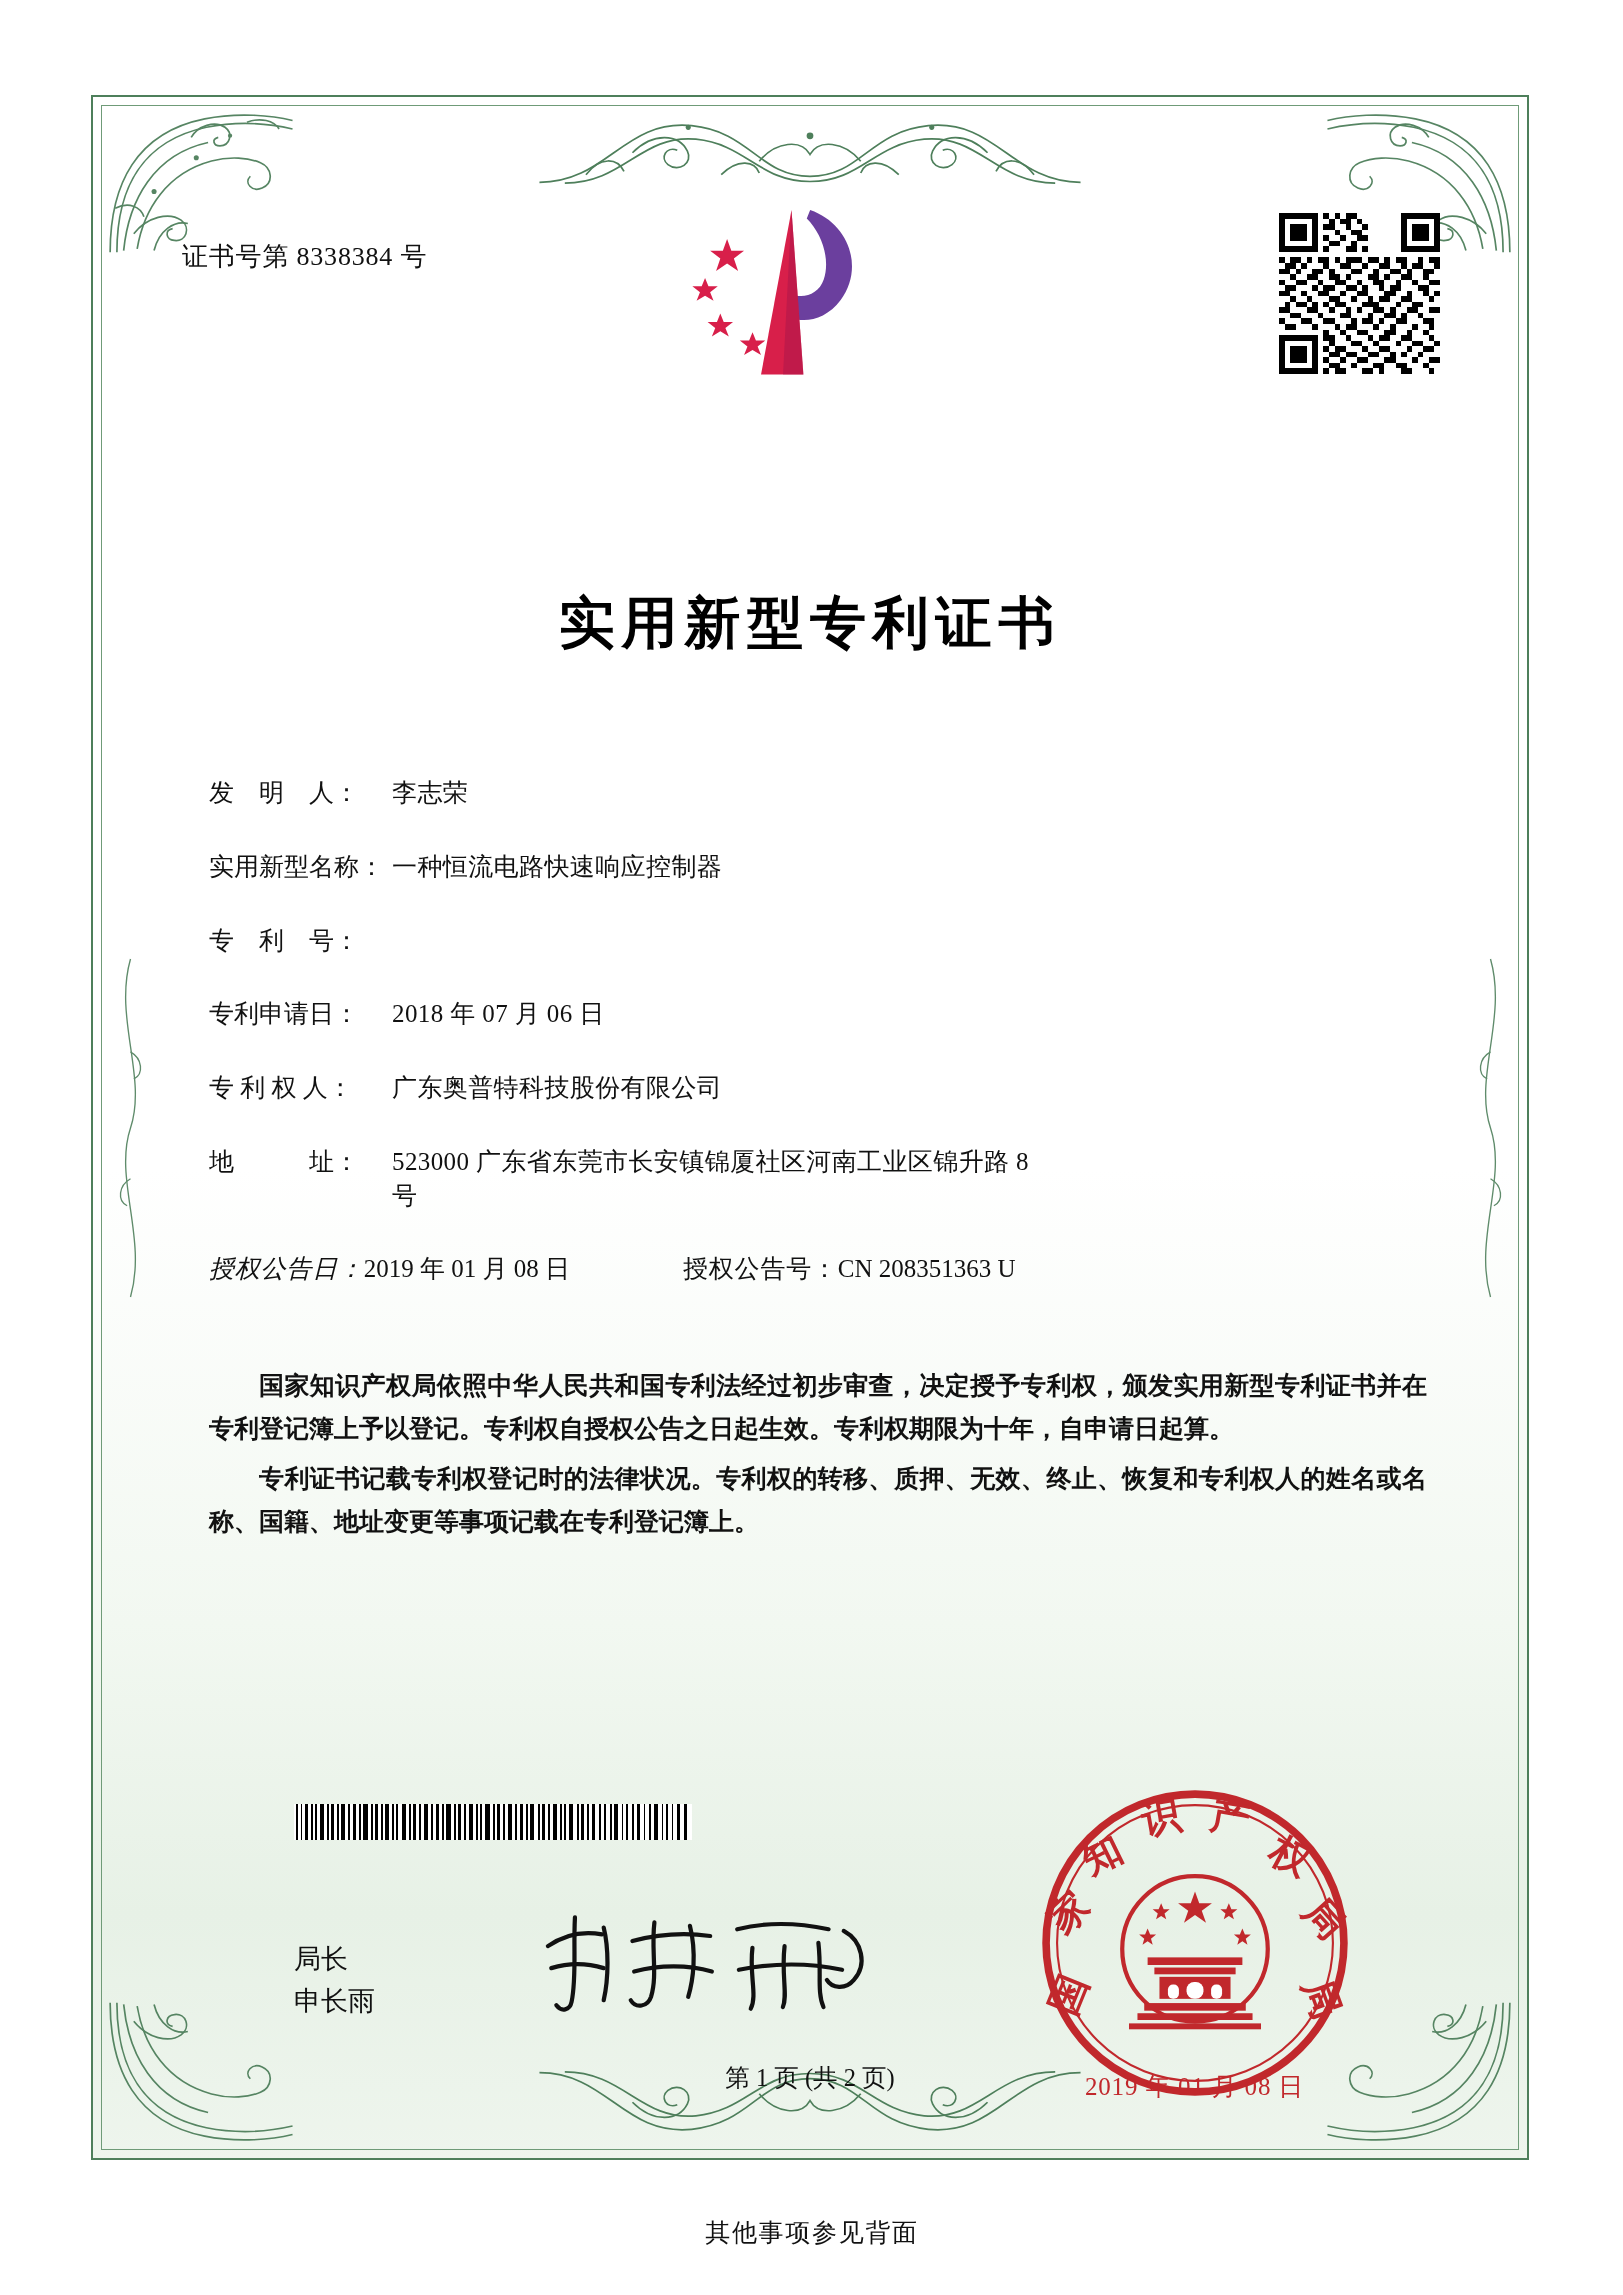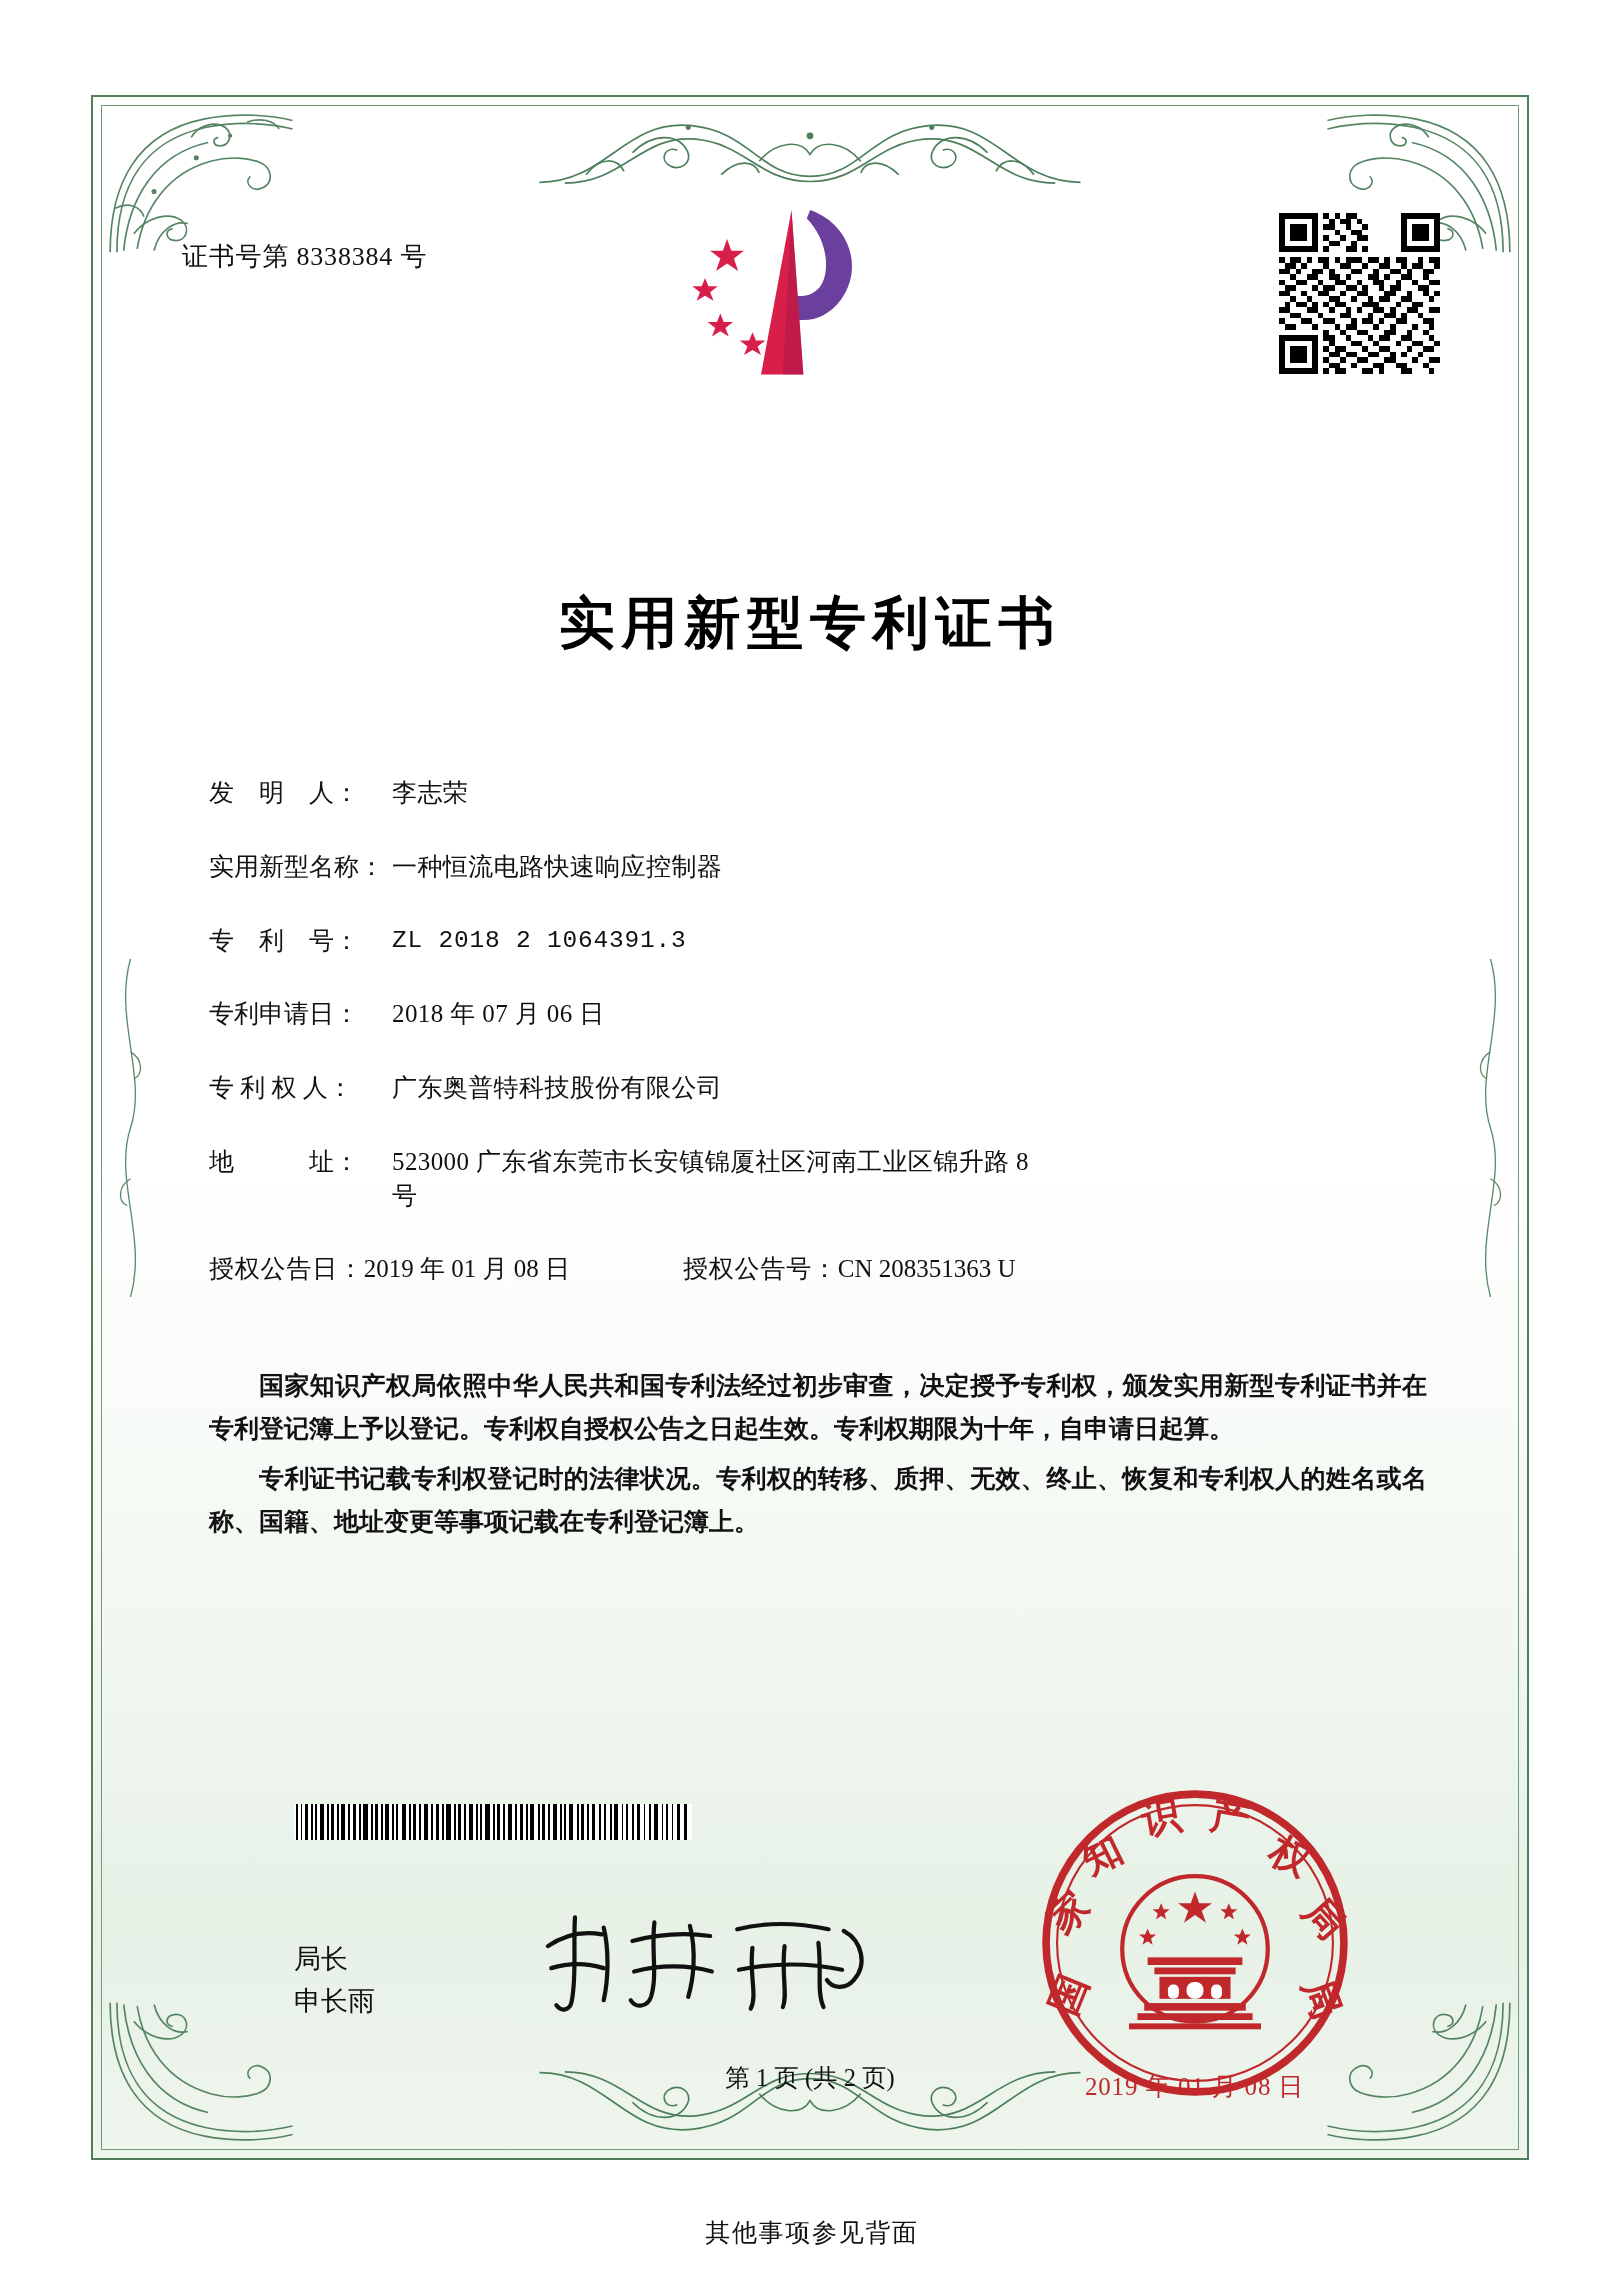--- a/index.html
+++ b/index.html
@@ -168,21 +168,21 @@
   }
 
   .pub-row {
     display: flex;
     align-items: flex-start;
     margin-bottom: 22px;
     font-size: 25px;
     color: #111;
   }
   .pub-left { width: 474px; flex: 0 0 474px; }
-  .pub-left .lbl { letter-spacing: 0.8px; }
+  .pub-left .lbl { letter-spacing: 0.8px; font-style: italic; }
   .pub-right .lbl { letter-spacing: 0.8px; }
 
   .paragraphs {
     position: absolute;
     left: 118px;
     top: 1269px;
     width: 1218px;
     font-size: 25px;
     line-height: 1.72;
     color: #111;
@@ -605,21 +605,20 @@
         <div class="field-value">李志荣</div>
       </div>
 
       <div class="field-row">
         <div class="field-label">实用新型名称：</div>
         <div class="field-value">一种恒流电路快速响应控制器</div>
       </div>
 
       <div class="field-row">
         <div class="field-label">专　利　号：</div>
-        <div class="field-value mono">ZL 2018 2 1064391.3</div>
       </div>
 
       <div class="field-row">
         <div class="field-label">专利申请日：</div>
         <div class="field-value">2018 年 07 月 06 日</div>
       </div>
 
       <div class="field-row">
         <div class="field-label">专 利 权 人：</div>
         <div class="field-value">广东奥普特科技股份有限公司</div>

